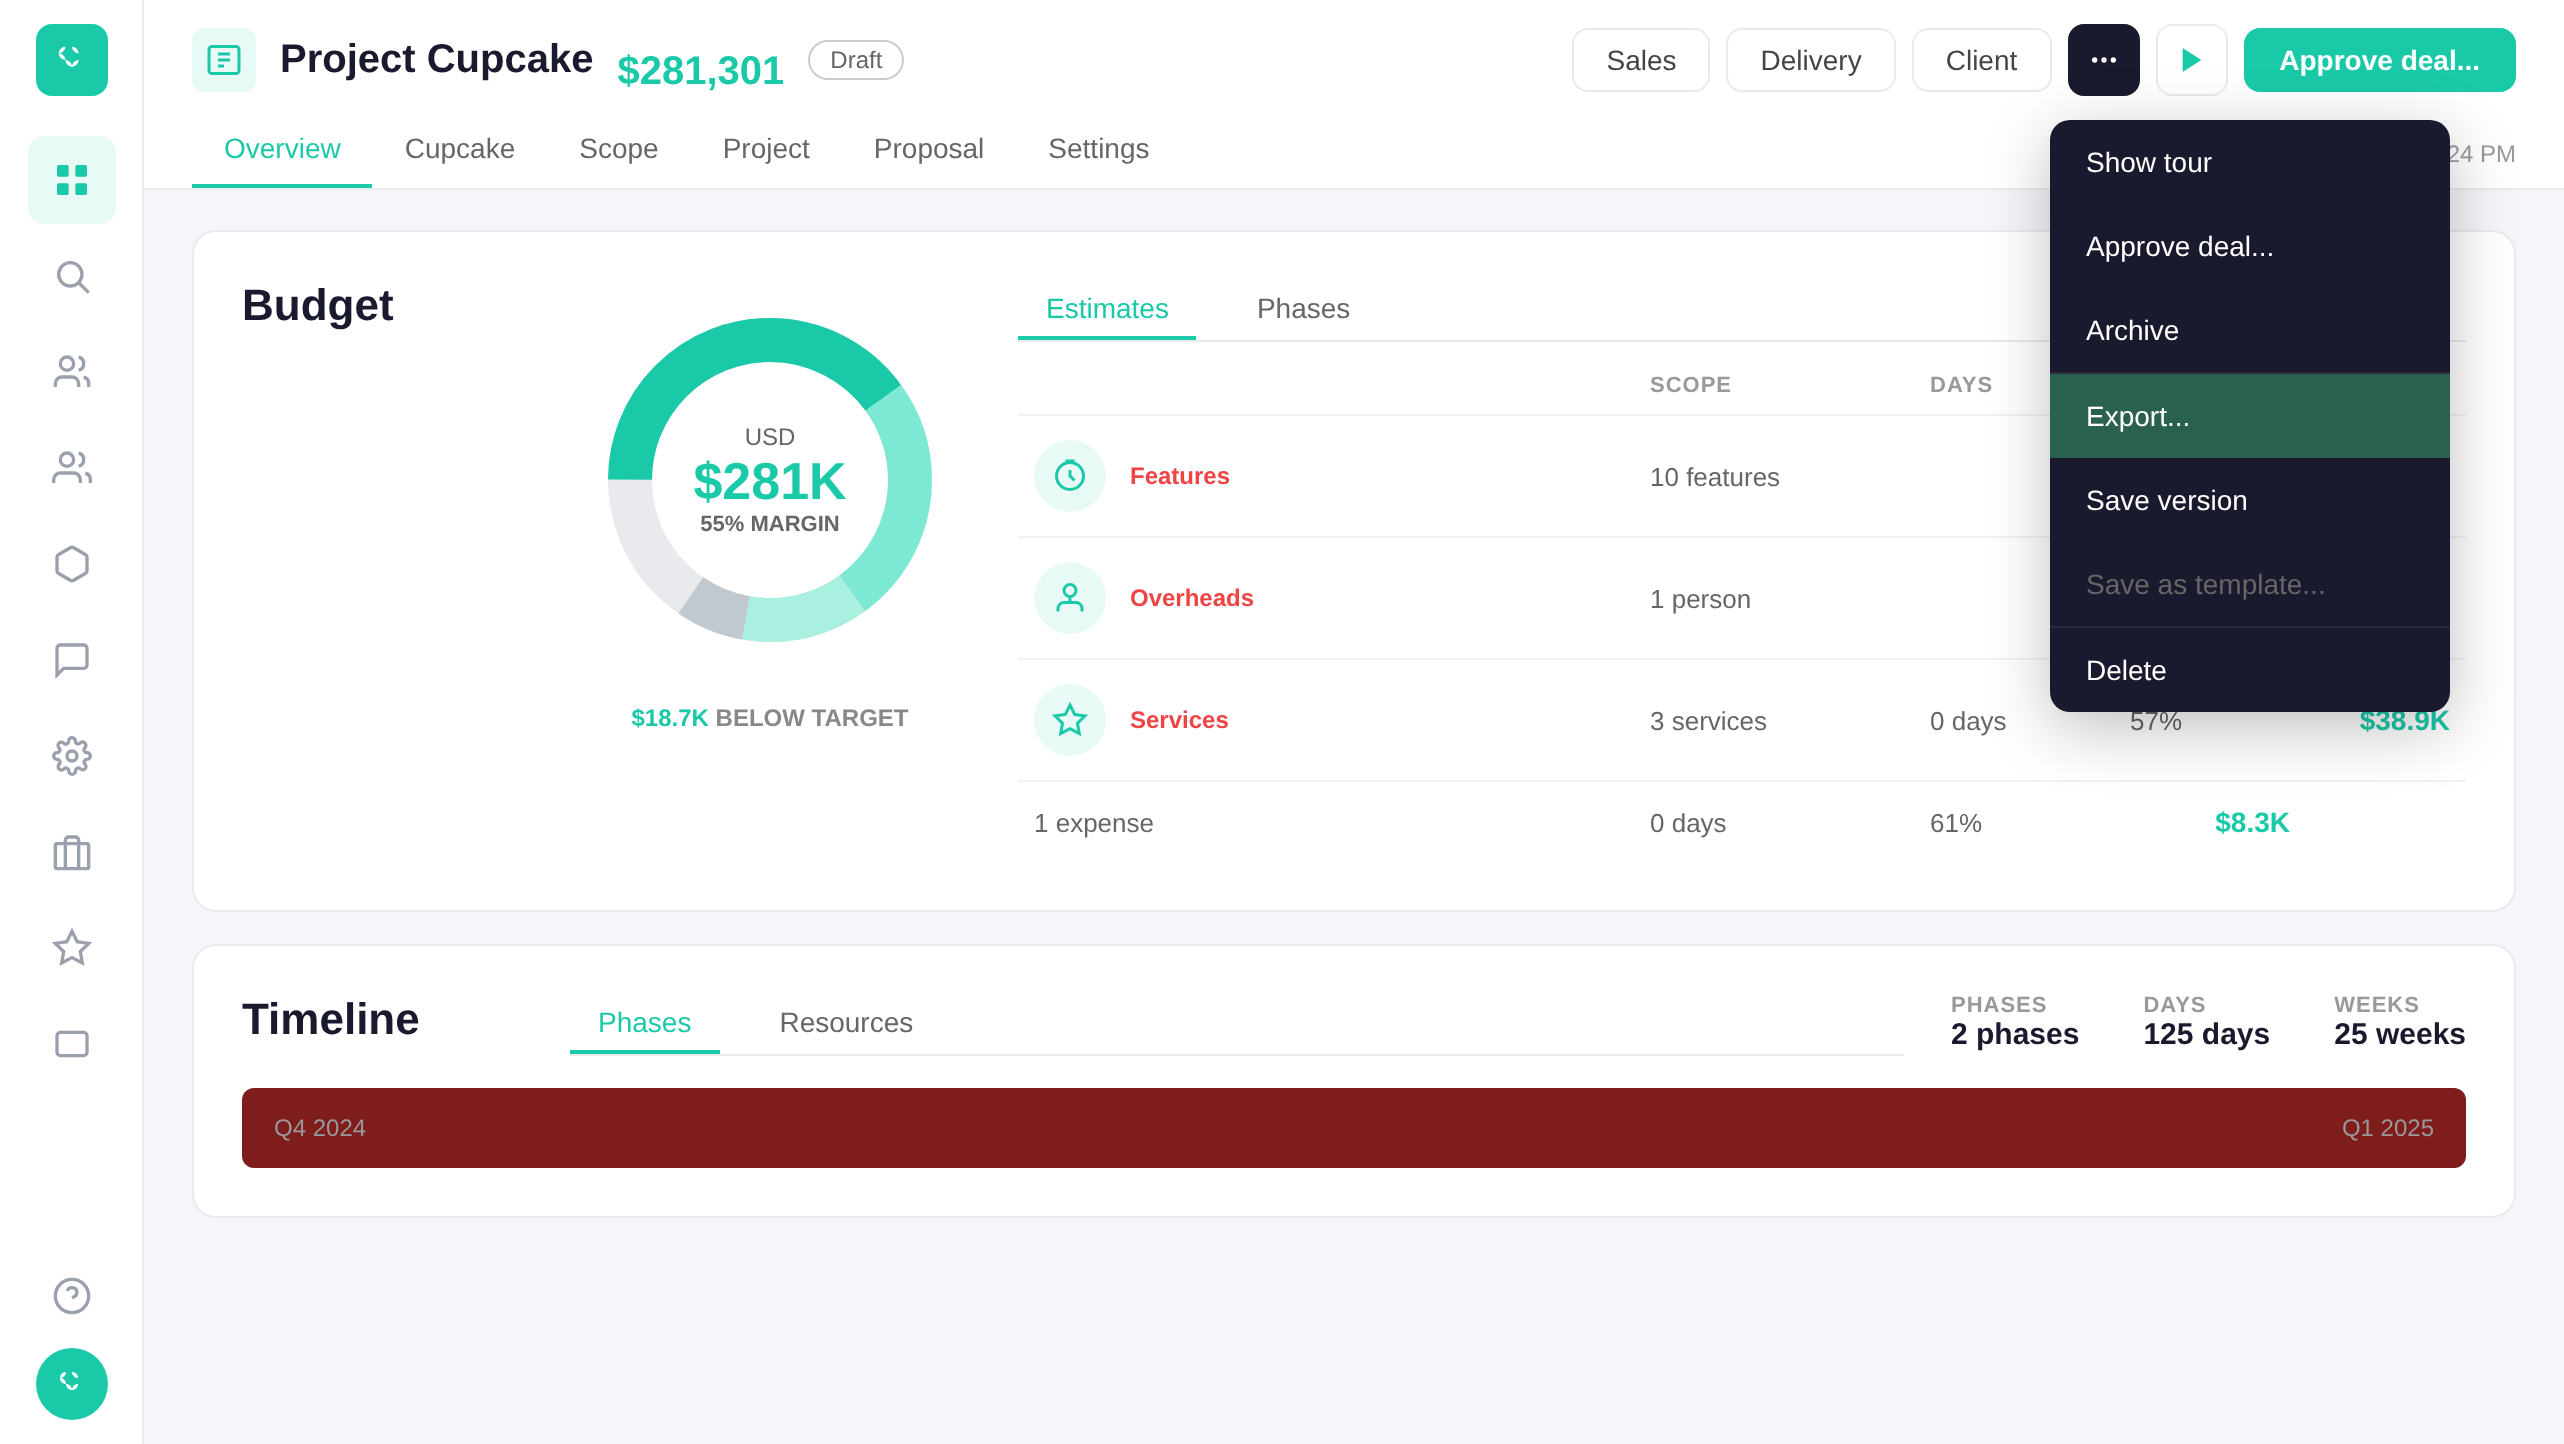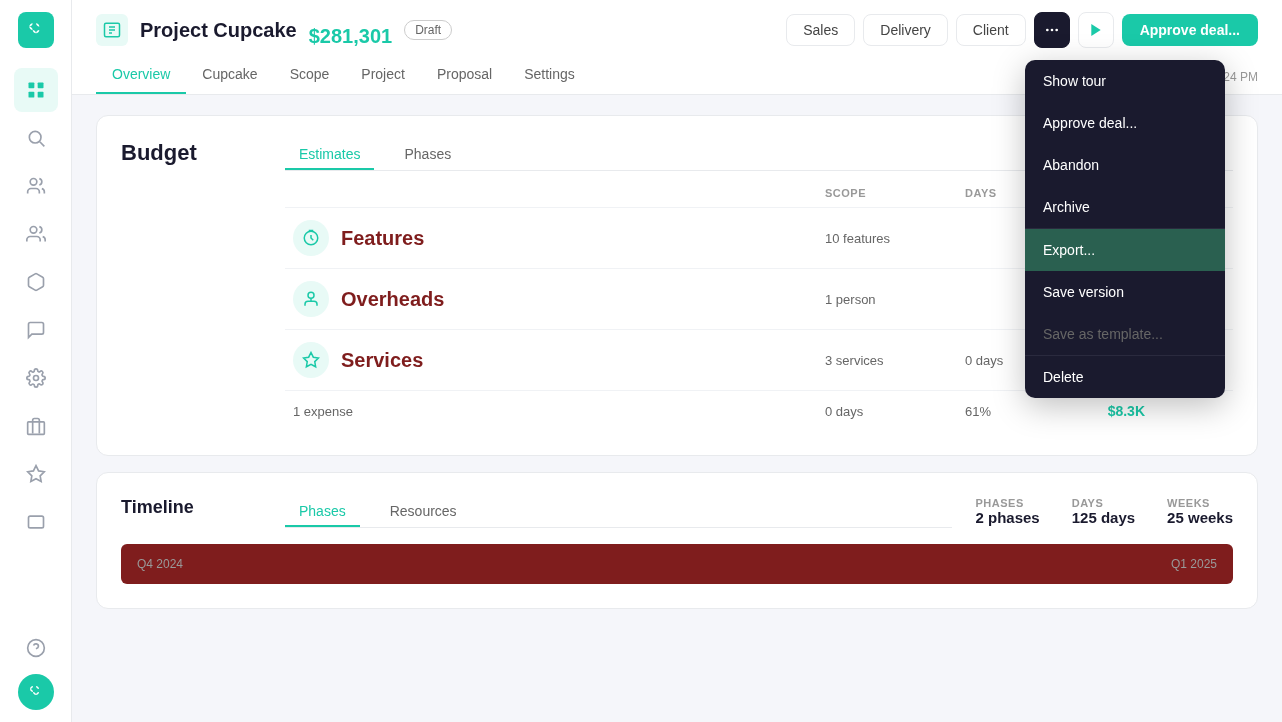--- a/index.html
+++ b/index.html
@@ -264,35 +264,35 @@
     }
     .row-icon {
       width: 36px; height: 36px;
       border-radius: 50%;
       background: #e8faf6;
       display: flex; align-items: center; justify-content: center;
       color: #1ac9a8;
       font-size: 16px;
     }
     .row-name {
-      font-size: 20px;
+      font-size: 12px;
       font-weight: 600;
-      color: #7f1d1d;
+      color: #ef4444;
     }
     .row-scope { font-size: 13px; color: #666; }
     .row-days { font-size: 13px; color: #666; }
     .row-margin { font-size: 13px; color: #666; }
     .row-total { font-size: 14px; font-weight: 700; color: #1ac9a8; text-align: right; }
     .timeline-header {
       display: flex;
       align-items: flex-start;
       gap: 24px;
     }
     .timeline-title {
-      font-size: 18px;
+      font-size: 22px;
       font-weight: 700;
       color: #1a1a2e;
       min-width: 140px;
     }
     .timeline-sub-tabs { flex: 1; }
     .timeline-stats {
       display: flex;
       gap: 32px;
       margin-left: auto;
     }
@@ -463,21 +463,20 @@
           <svg width="16" height="16" viewBox="0 0 24 24" fill="#1ac9a8">
               <polygon points="5 3 19 12 5 21 5 3"></polygon>
             </svg>
         </div>
         <button class="btn-approve">Approve deal...</button>
 
         <div class="dropdown-menu">
 
           <div class="dropdown-item">Show tour</div>
           <div class="dropdown-item">Approve deal...</div>
-          <div class="dropdown-item">Abandon</div>
           <div class="dropdown-item">Archive</div>
           <hr class="dropdown-separator">
           <div class="dropdown-item highlighted">Export...</div>
           <div class="dropdown-item">Save version</div>
           <div class="dropdown-item disabled">Save as template...</div>
           <hr class="dropdown-separator">
           <div class="dropdown-item">Delete</div>
         </div>
       </div>
     </div>
@@ -497,20 +496,45 @@
 
   <div class="content">
 
     <div class="card">
       <div class="budget-card">
 
         <div>
           <div class="budget-title">Budget</div>
         </div>
 
+        <div class="donut-container">
+          <div class="donut-wrap">
+            <svg viewBox="0 0 200 200">
+
+              <circle cx="100" cy="100" r="70" fill="none" stroke="#e8eaed" stroke-width="22"></circle>
+
+              <circle cx="100" cy="100" r="70" fill="none" stroke="#1ac9a8" stroke-width="22" stroke-dasharray="175.9 263.9" stroke-dashoffset="109.9" transform="rotate(-90 100 100)"></circle>
+
+              <circle cx="100" cy="100" r="70" fill="none" stroke="#7de8d4" stroke-width="22" stroke-dasharray="109.9 329.9" stroke-dashoffset="-66" transform="rotate(-90 100 100)"></circle>
+
+              <circle cx="100" cy="100" r="70" fill="none" stroke="#aaf0e0" stroke-width="22" stroke-dasharray="56 383.9" stroke-dashoffset="-175.9" transform="rotate(-90 100 100)"></circle>
+
+              <circle cx="100" cy="100" r="70" fill="none" stroke="#c0c8d0" stroke-width="22" stroke-dasharray="30 409.9" stroke-dashoffset="-231.9" transform="rotate(-90 100 100)"></circle>
+            </svg>
+            <div class="donut-center">
+              <div class="donut-usd">USD</div>
+              <div class="donut-amount">$281K</div>
+              <div class="donut-margin">55% MARGIN</div>
+            </div>
+          </div>
+          <div class="below-target">
+            <span style="color:#1ac9a8;font-weight:600;">$18.7K</span>
+            <span style="color:#888;font-size:12px;">BELOW TARGET</span>
+          </div>
+        </div>
 
         <div class="budget-table">
           <div class="sub-tabs">
             <div class="sub-tab active">Estimates</div>
             <div class="sub-tab">Phases</div>
           </div>
 
           <div class="table-header">
             <div></div>
             <div>SCOPE</div>

